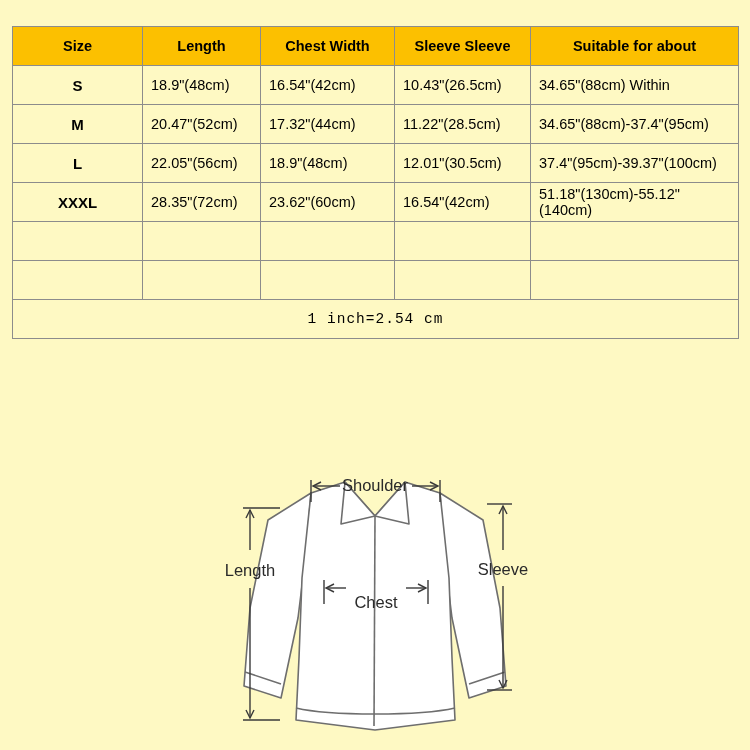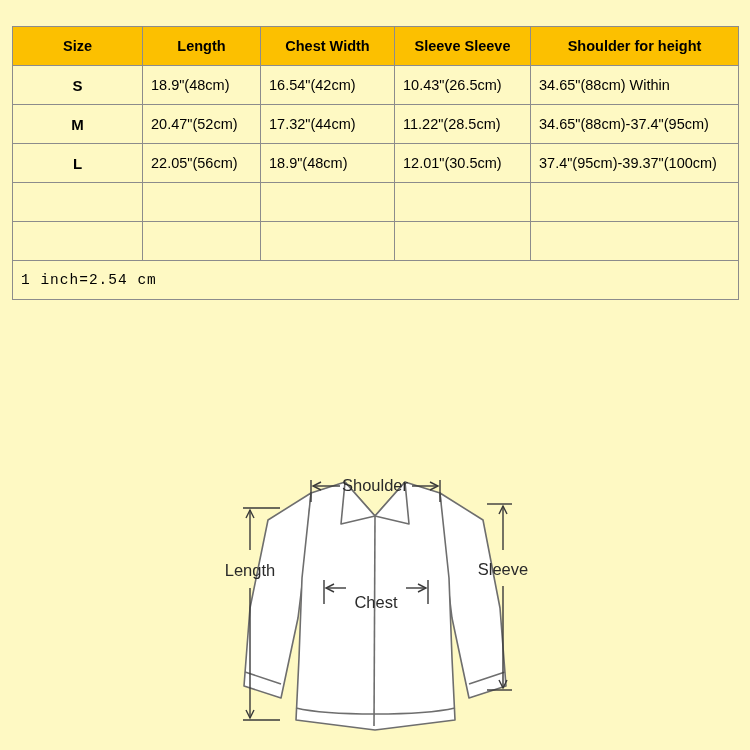--- a/index.html
+++ b/index.html
@@ -52,21 +52,21 @@
     font-weight: bold;
     font-size: 15px;
   }
   tbody td.val {
     text-align: left;
   }
   tr.empty-row td {
     height: 38px;
   }
   td.note {
-    text-align: left;
+    text-align: center;
     font-family: "Liberation Mono", monospace;
     font-size: 14px;
     letter-spacing: 1px;
     height: 40px;
   }
 
   
   col.c0 { width: 130px; }
   col.c1 { width: 118px; }
   col.c2 { width: 134px; }
@@ -103,21 +103,21 @@
           <col class="c2">
           <col class="c3">
           <col class="c4">
       </colgroup>
       <thead>
         <tr>
           <th>Size</th>
           <th>Length</th>
           <th>Chest Width</th>
           <th>Sleeve Sleeve</th>
-          <th>Shoulder for height</th>
+          <th>Suitable for about</th>
         </tr>
       </thead>
       <tbody>
         <tr>
           <td class="size-cell">S</td>
           <td class="val">18.9"(48cm)</td>
           <td class="val">16.54"(42cm)</td>
           <td class="val">10.43"(26.5cm)</td>
           <td class="val">34.65"(88cm) Within</td>
         </tr>
@@ -127,20 +127,27 @@
           <td class="val">17.32"(44cm)</td>
           <td class="val">11.22"(28.5cm)</td>
           <td class="val">34.65"(88cm)-37.4"(95cm)</td>
         </tr>
         <tr>
           <td class="size-cell">L</td>
           <td class="val">22.05"(56cm)</td>
           <td class="val">18.9"(48cm)</td>
           <td class="val">12.01"(30.5cm)</td>
           <td class="val">37.4"(95cm)-39.37"(100cm)</td>
+        </tr>
+        <tr>
+          <td class="size-cell">XXXL</td>
+          <td class="val">28.35"(72cm)</td>
+          <td class="val">23.62"(60cm)</td>
+          <td class="val">16.54"(42cm)</td>
+          <td class="val">51.18"(130cm)-55.12"(140cm)</td>
         </tr>
         <tr class="empty-row">
           <td class="size-cell"></td>
           <td class="val"></td>
           <td class="val"></td>
           <td class="val"></td>
           <td class="val"></td>
         </tr>
         <tr class="empty-row">
           <td class="size-cell"></td>

